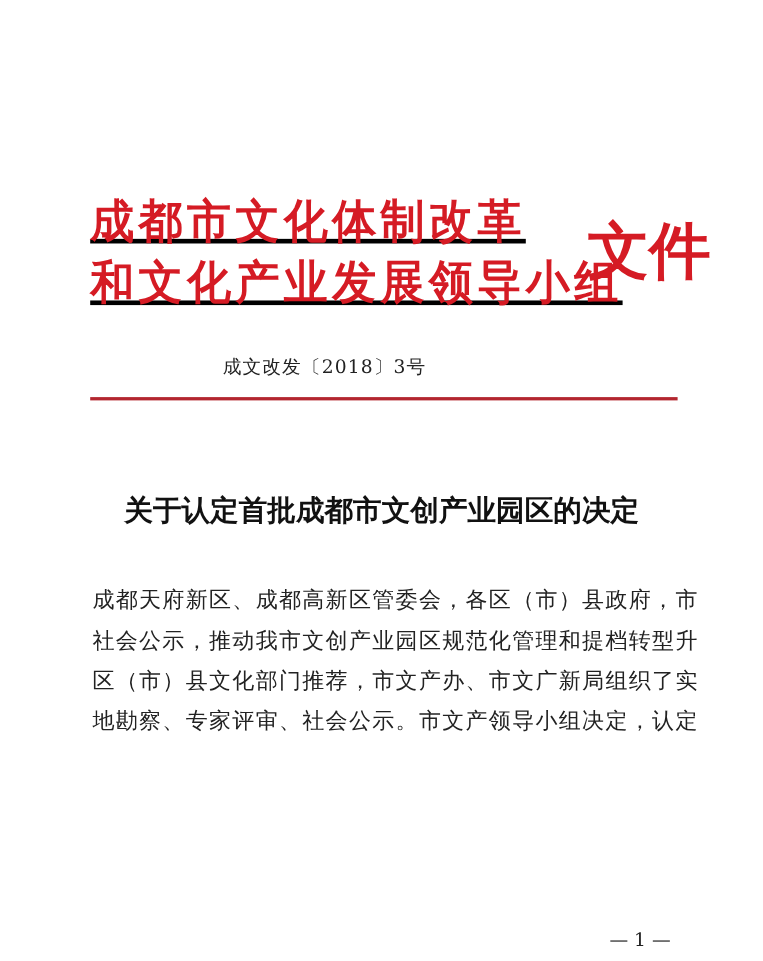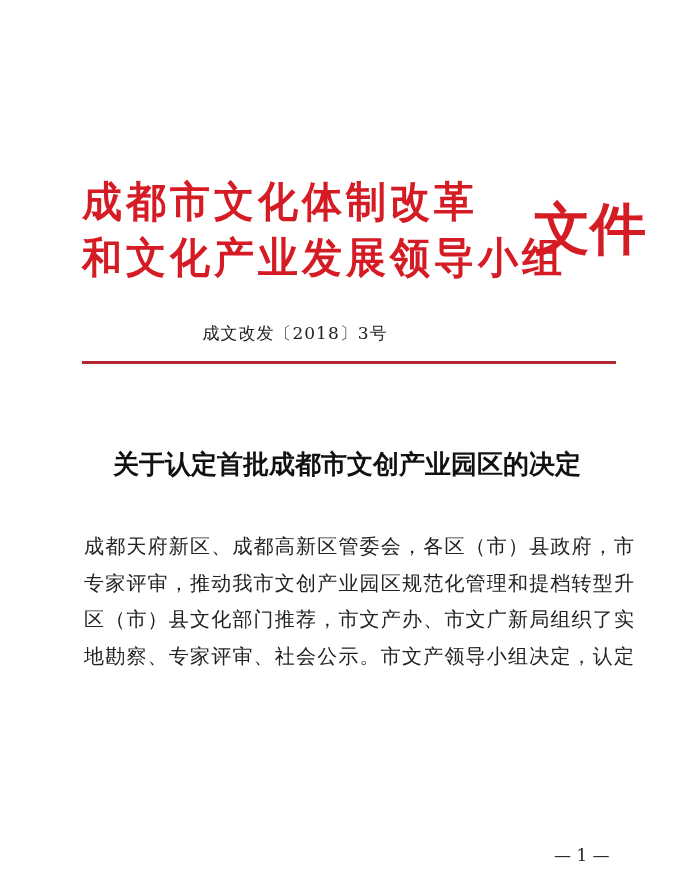--- a/index.html
+++ b/index.html
@@ -9,21 +9,21 @@
     position: relative;
     overflow: hidden;
     font-family: "DejaVu Serif", "Liberation Serif", serif;
   }
   .masthead {
     position: absolute;
     left: 82px; top: 172px;
     width: 540px; height: 120px;
   }
   .masthead-lines {
-    position: absolute; left: 0; top: 0;
+    position: absolute; left: 0; top: 0; text-decoration: underline;
   }
   .mh-line {
     color: #d51b24;
     font-family: "DejaVu Sans", "Liberation Sans", sans-serif;
     font-weight: bold;
     font-size: 40px;
     letter-spacing: 4px;
     line-height: 56px;
     white-space: nowrap;
     transform: scaleY(1.05);
@@ -99,18 +99,18 @@
 </div>
 
 <div class="doc-number">成文改发〔2018〕3号</div>
 
 <div class="red-rule"></div>
 
 <div class="doc-title">关于认定首批成都市文创产业园区的决定</div>
 
 <div class="body-text">
   <div class="body-line">成都天府新区、成都高新区管委会，各区（市）县政府，市</div>
-  <div class="body-line">专家评审，推动我市文创产业园区规范化管理和提档转型升</div>
+  <div class="body-line">社会公示，推动我市文创产业园区规范化管理和提档转型升</div>
   <div class="body-line">区（市）县文化部门推荐，市文产办、市文广新局组织了实</div>
   <div class="body-line">地勘察、专家评审、社会公示。市文产领导小组决定，认定</div>
 </div>
 
 <div class="page-number">— 1 —</div>
 
 </body></html>

